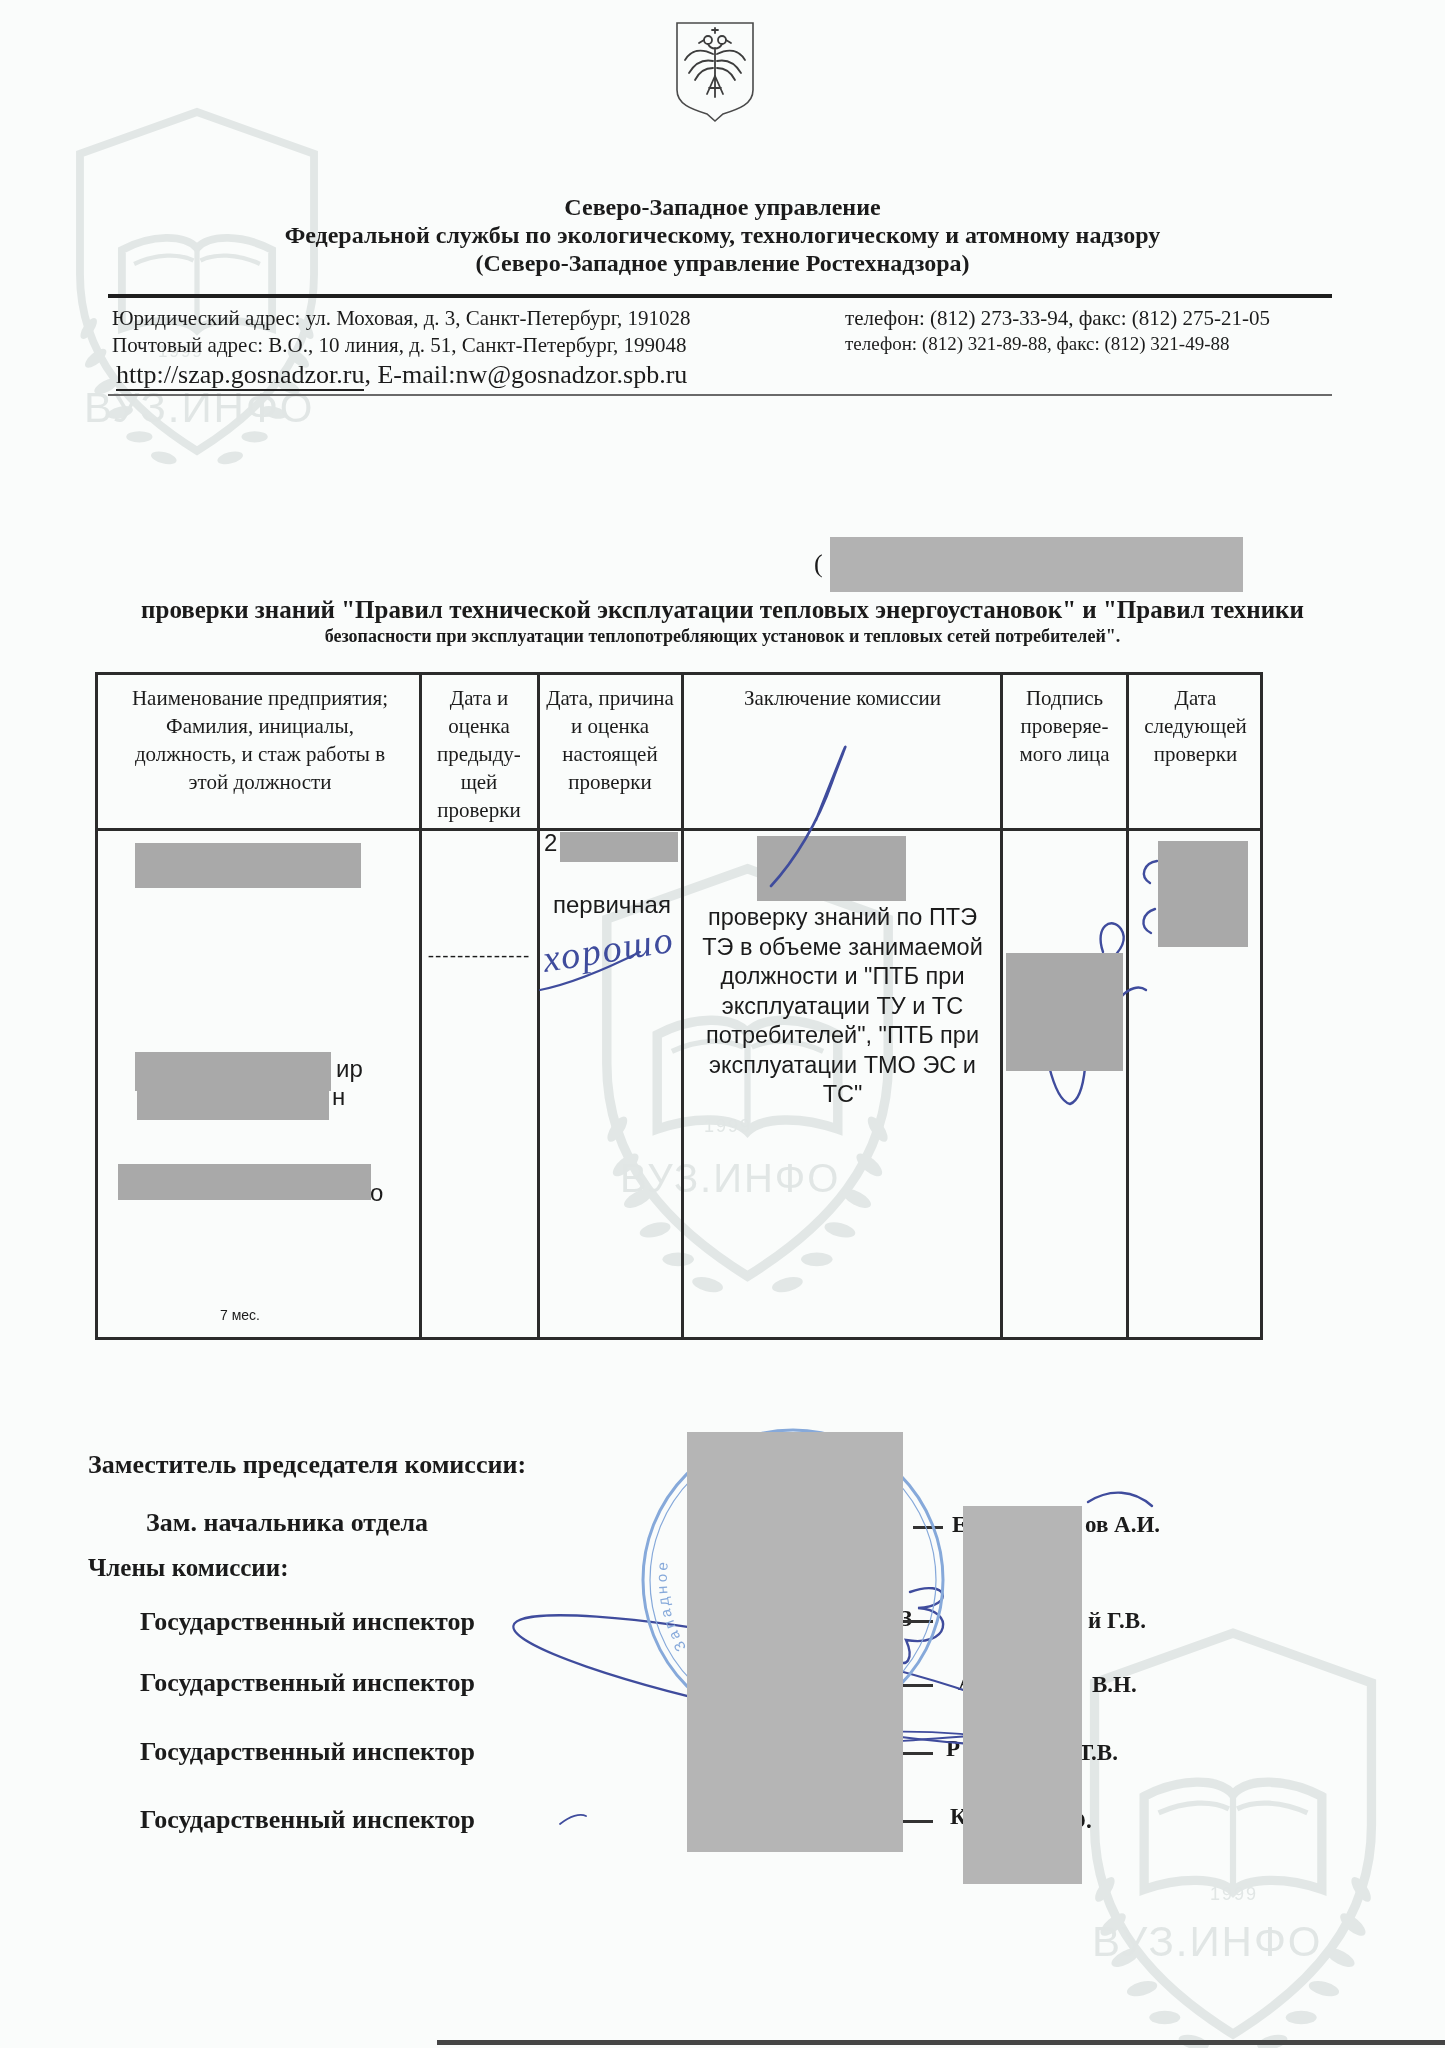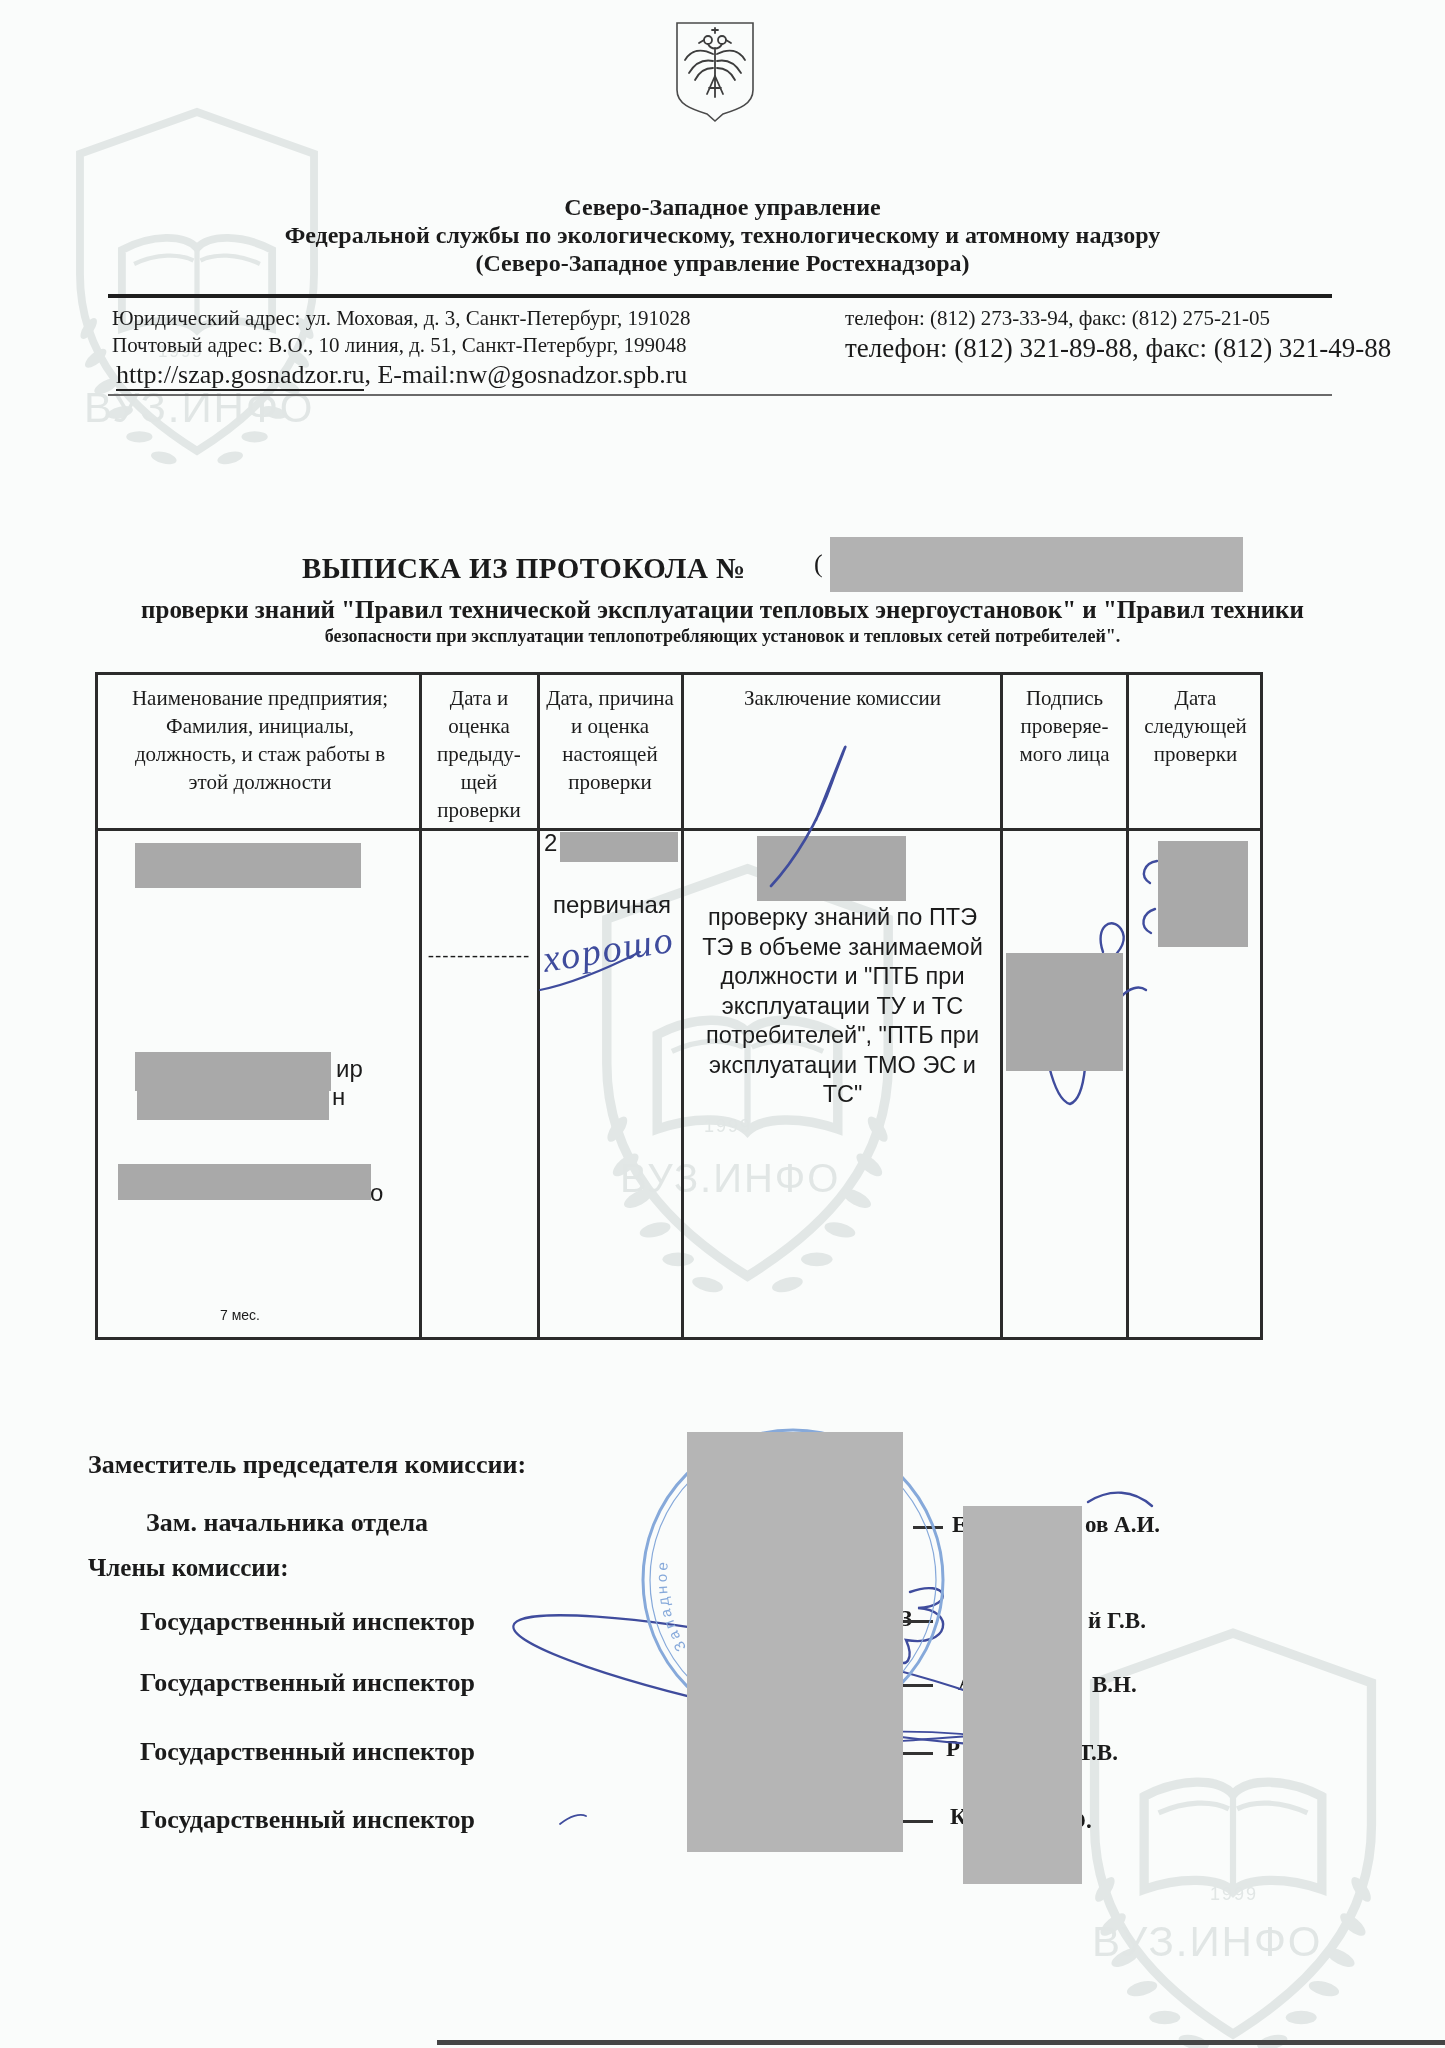--- a/index.html
+++ b/index.html
@@ -93,25 +93,24 @@
   <div class="abs center serif bold" style="top:250px;font-size:24px;z-index:2">(Северо-Западное управление Ростехнадзора)</div>
 
   <div class="rule" style="left:108px;top:294px;width:1224px;height:4px;z-index:2"></div>
 
   <div class="abs serif" style="left:112px;top:306px;font-size:21px;z-index:2">Юридический адрес: ул. Моховая, д. 3, Санкт-Петербург, 191028</div>
   <div class="abs serif" style="left:112px;top:333px;font-size:21px;z-index:2">Почтовый адрес: В.О., 10 линия, д. 51, Санкт-Петербург, 199048</div>
   <div class="abs serif" style="left:116px;top:360px;font-size:26px;z-index:2">
     <span style="border-bottom:2px solid #222">http://szap.gosnadzor.ru</span><span>, E-mail:nw@gosnadzor.spb.ru</span>
   </div>
   <div class="abs serif" style="left:845px;top:306px;font-size:21px;z-index:2">телефон: (812) 273-33-94, факс: (812) 275-21-05</div>
-  <div class="abs serif" style="left:845px;top:333px;font-size:27px;z-index:2">телефон: (812) 321-89-88, факс: (812) 321-49-88</div>
+  <div class="abs serif" style="left:845px;top:333px;font-size:19px;z-index:2">телефон: (812) 321-89-88, факс: (812) 321-49-88</div>
 
   <div class="rule" style="left:108px;top:394px;width:1224px;height:2px;background:#6a6a6a;z-index:2"></div>
 
-  <div class="abs serif bold" style="left:302px;top:552px;font-size:29px;letter-spacing:.5px;z-index:2">ВЫПИСКА ИЗ ПРОТОКОЛА №</div>
   <div class="abs serif" style="left:814px;top:549px;font-size:26px;z-index:2">(</div>
 
   <div class="abs center serif bold" style="top:596px;font-size:25px;z-index:2">проверки знаний "Правил технической эксплуатации тепловых энергоустановок" и "Правил техники</div>
   <div class="abs center serif bold" style="top:626px;font-size:18px;z-index:2">безопасности при эксплуатации теплопотребляющих установок и тепловых сетей потребителей".</div>
 
   <div class="abs" style="left:95px;top:672px;width:1168px;height:668px;border:3px solid #2b2b2b;box-sizing:border-box;z-index:2">
 
     <div class="tline" style="left:321px;top:0;width:3px;height:662px"></div>
     <div class="tline" style="left:439px;top:0;width:3px;height:662px"></div>
     <div class="tline" style="left:583px;top:0;width:3px;height:662px"></div>

